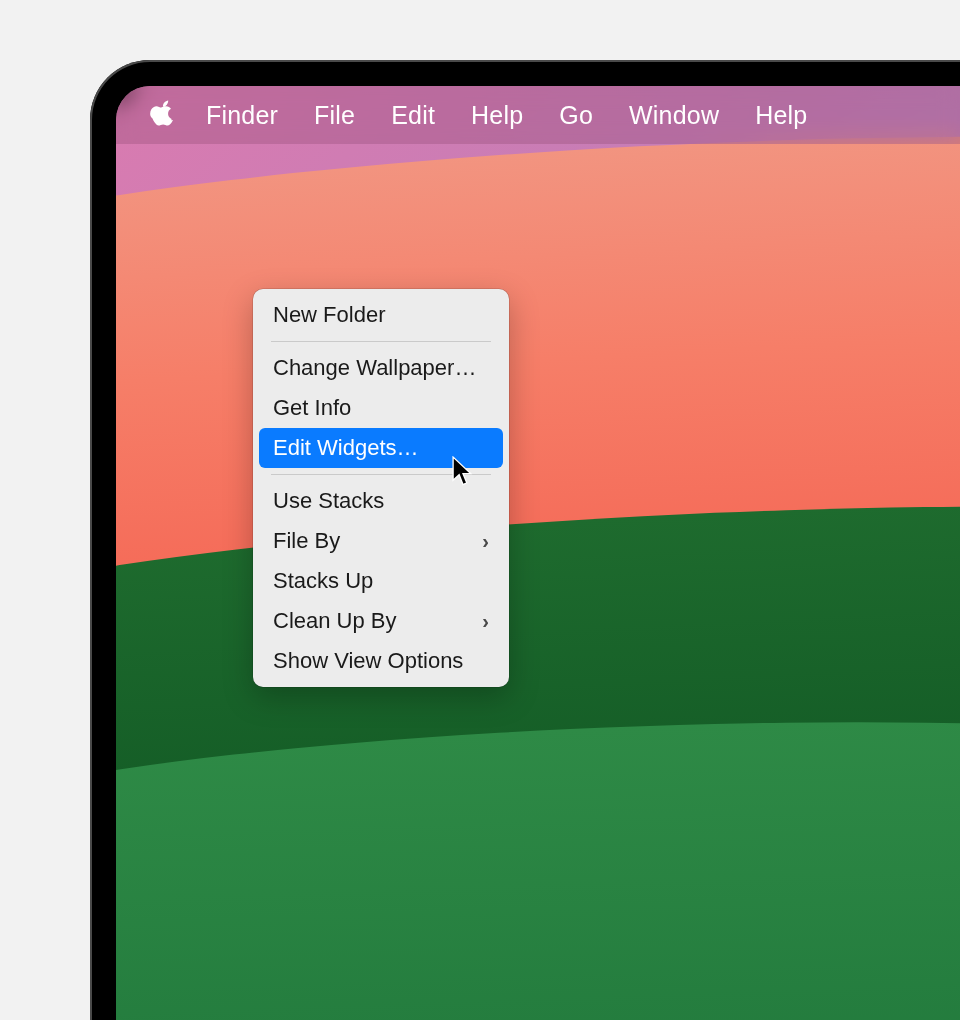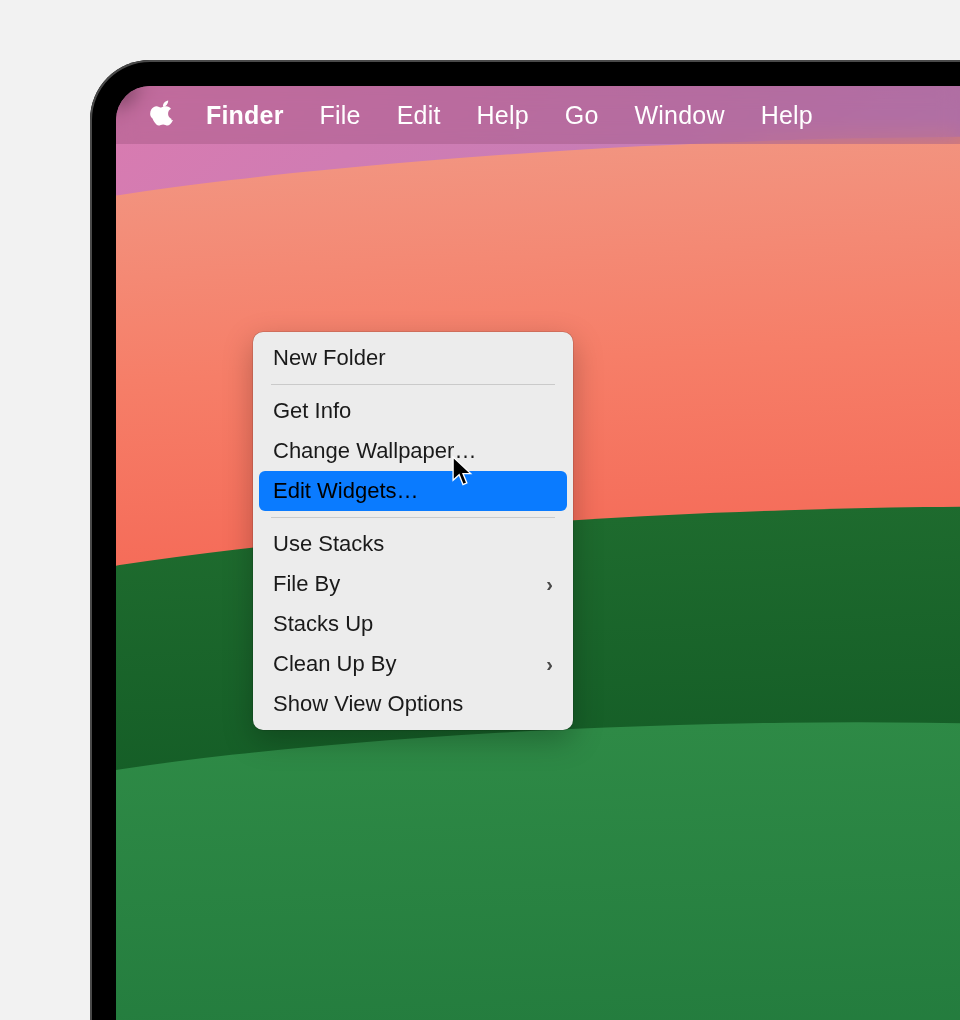--- a/index.html
+++ b/index.html
@@ -92,48 +92,47 @@
       margin-right: 30px;
     }
     .menubar .menu-item {
       padding: 0 18px;
       font-weight: 400;
       letter-spacing: 0.2px;
       white-space: nowrap;
       cursor: default;
     }
     .menubar .menu-item.app-name {
-      font-weight: 700;
+      font-weight: 400;
       padding-left: 0;
     }
     .context-menu {
       position: absolute;
       top: 203px;
       left: 137px;
-      width: 320px;
+      width: 256px;
       background: #ececec;
       border-radius: 10px;
       box-shadow: 0 0 0 0.5px rgba(0,0,0,0.2), 0 10px 30px rgba(0,0,0,0.25);
       padding: 6px;
       font-size: 22px;
       color: #1a1a1a;
-      margin-top: 43px;
     }
     .context-menu .menu-row {
       display: flex;
       align-items: center;
       justify-content: space-between;
       padding: 7px 14px;
       border-radius: 6px;
       cursor: default;
       white-space: nowrap;
     }
     .context-menu .menu-row.highlighted {
       background: #0a7bff;
-      color: #000000;
+      color: #ffffff;
     }
     .context-menu .separator {
       height: 1px;
       background: rgba(0,0,0,0.14);
       margin: 6px 12px;
     }
     .chevron {
       font-size: 20px;
       font-weight: 600;
       color: #4a4a4a;
@@ -176,24 +175,24 @@
       <span class="menu-item">Window</span>
       <span class="menu-item">Help</span>
     </div>
 
     <div class="context-menu">
       <div class="menu-row">
         <span>New Folder</span>
       </div>
       <div class="separator"></div>
       <div class="menu-row">
+        <span>Change Wallpaper…</span>
+      </div>
+      <div class="menu-row">
         <span>Get Info</span>
-      </div>
-      <div class="menu-row">
-        <span>Change Wallpaper…</span>
       </div>
       <div class="menu-row highlighted">
         <span>Edit Widgets…</span>
       </div>
       <div class="separator"></div>
       <div class="menu-row">
         <span>Use Stacks</span>
       </div>
       <div class="menu-row">
         <span>File By</span>

